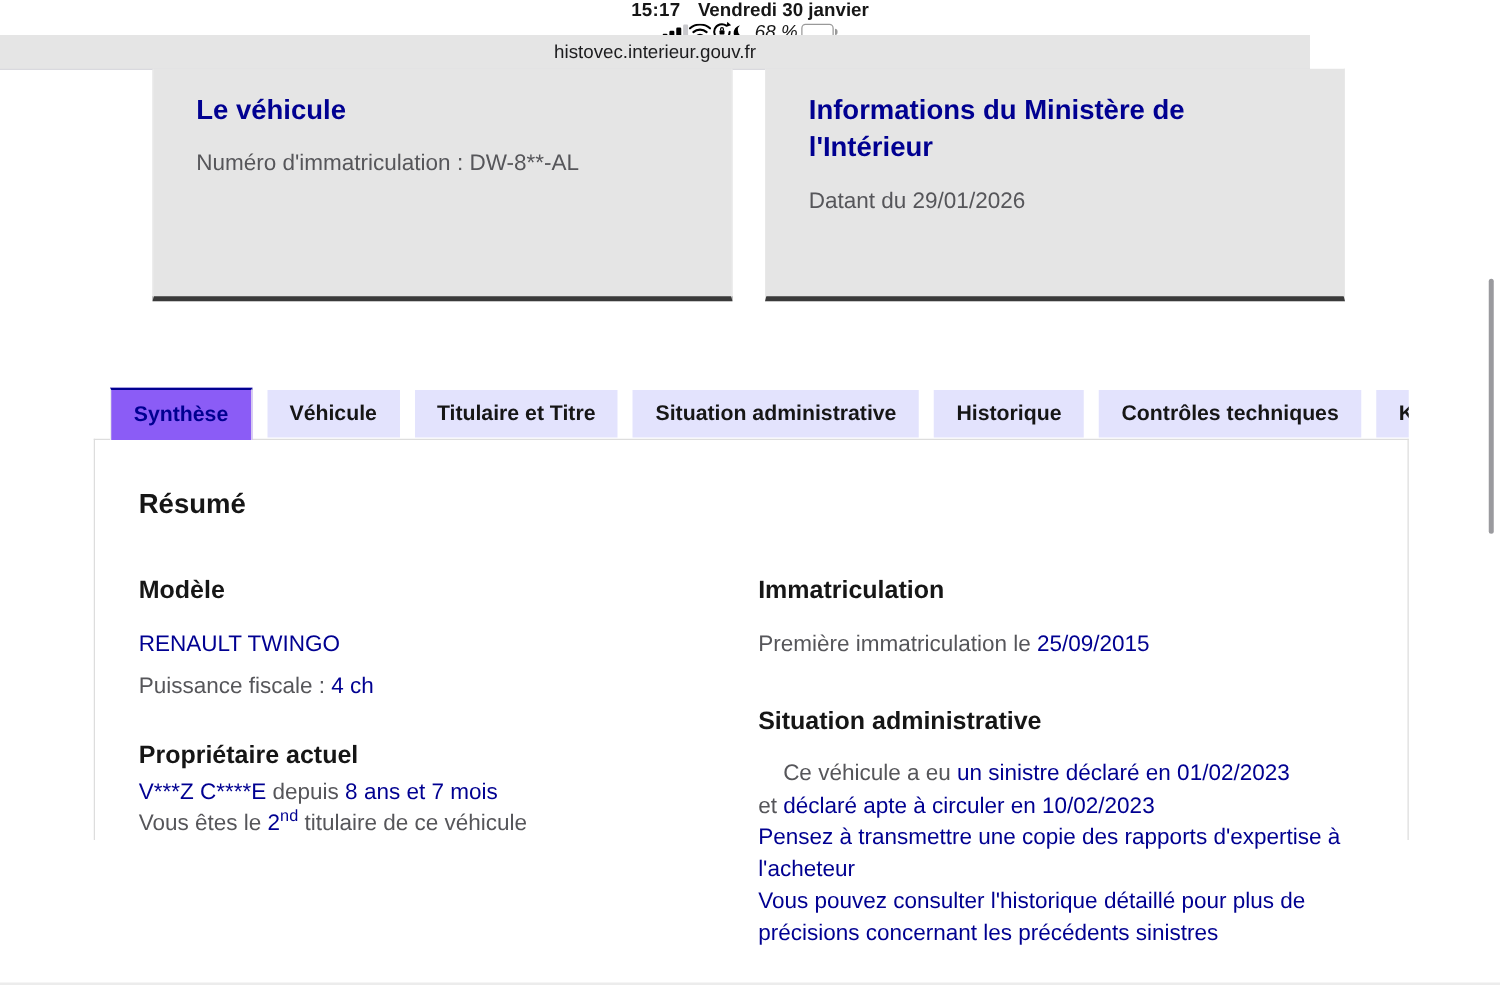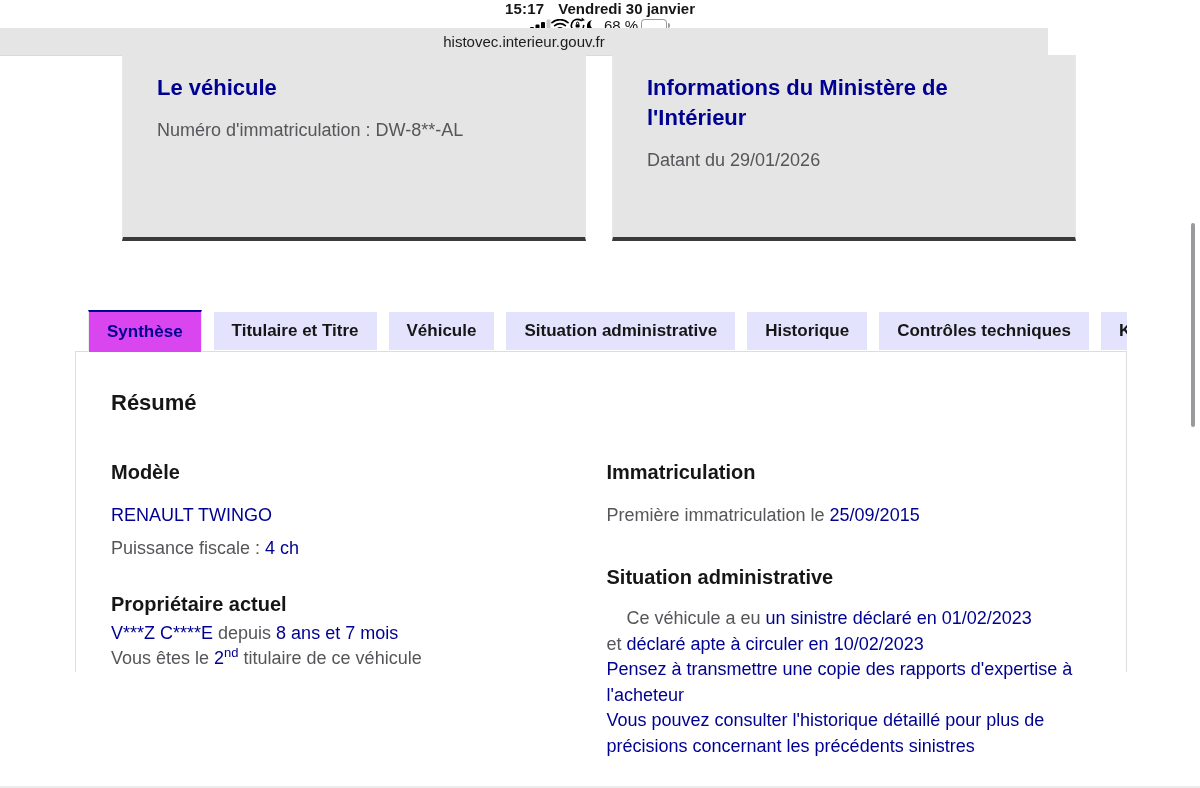--- a/index.html
+++ b/index.html
@@ -8,21 +8,21 @@
 
   
   .statusbar {
     position: absolute; top: 0; left: 0; width: 1200px; height: 28px;
     display: flex; align-items: center; justify-content: space-between;
     padding: 0 14px; background: #fff; flex-direction: column;
   }
   .sb-left { display: flex; align-items: baseline; gap: 14px; }
   .sb-time { font-size: 15px; font-weight: 700; letter-spacing: .2px; }
   .sb-date { font-size: 15px; font-weight: 700; }
-  .sb-right { display: flex; align-items: center; gap: 0; }
+  .sb-right { display: flex; align-items: center; gap: 0; font-style: italic; }
   .sb-right svg { display: block; }
   .sb-batt-pct { font-size: 15px; font-weight: 400; margin-left: 2px; }
   .battery { display: flex; align-items: center; }
   .batt-body {
     width: 26px; height: 13px; border: 1px solid rgba(0,0,0,.4);
     border-radius: 3.5px; padding: 1.5px; margin-left: 3px;
   }
   .batt-fill { height: 100%; background: #000; border-radius: 1.5px; }
   .batt-tip {
     width: 2px; height: 5px; background: rgba(0,0,0,.4);
@@ -58,21 +58,21 @@
     display: flex; align-items: flex-start; gap: 12px;
     padding-left: 13px; overflow: hidden; z-index: 3;
   }
   .tab {
     flex: 0 0 auto; display: flex; align-items: center; justify-content: center;
     font-size: 17px; font-weight: 700; padding: 0 18px; white-space: nowrap;
     cursor: pointer;
   }
   .tab.inactive { margin-top: 2px; height: 38px; background: #e3e3fd; color: #161616; }
   .tab.active {
-    height: 42px; background: #d946ef; color: #000091;
+    height: 42px; background: #8b5cf6; color: #000091;
     border-top: 2px solid #000091;
     border-left: 1px solid #eee; border-right: 1px solid #eee;
   }
 
   
   .panel {
     position: absolute; left: 75px; top: 351px; width: 1052px; height: 321px;
     background: #fff; border: 1px solid #dddddd; border-bottom: none;
     padding: 37px 35px 0 35px; z-index: 2;
   }
@@ -158,22 +158,22 @@
   <div class="card-title">Le véhicule</div>
   <div class="card-body">Numéro d'immatriculation : DW-8**-AL</div>
 </div>
 <div class="card card-ministry">
   <div class="card-title">Informations du Ministère de l'Intérieur</div>
   <div class="card-body">Datant du 29/01/2026</div>
 </div>
 
 <div class="tabs">
   <div class="tab active">Synthèse</div>
+  <div class="tab inactive">Véhicule</div>
   <div class="tab inactive">Titulaire et Titre</div>
-  <div class="tab inactive">Véhicule</div>
   <div class="tab inactive">Situation administrative</div>
   <div class="tab inactive">Historique</div>
   <div class="tab inactive">Contrôles techniques</div>
   <div class="tab inactive">Kilométrage</div>
 </div>
 
 <div class="panel">
   <div class="h2">Résumé</div>
 
   <div class="columns">

